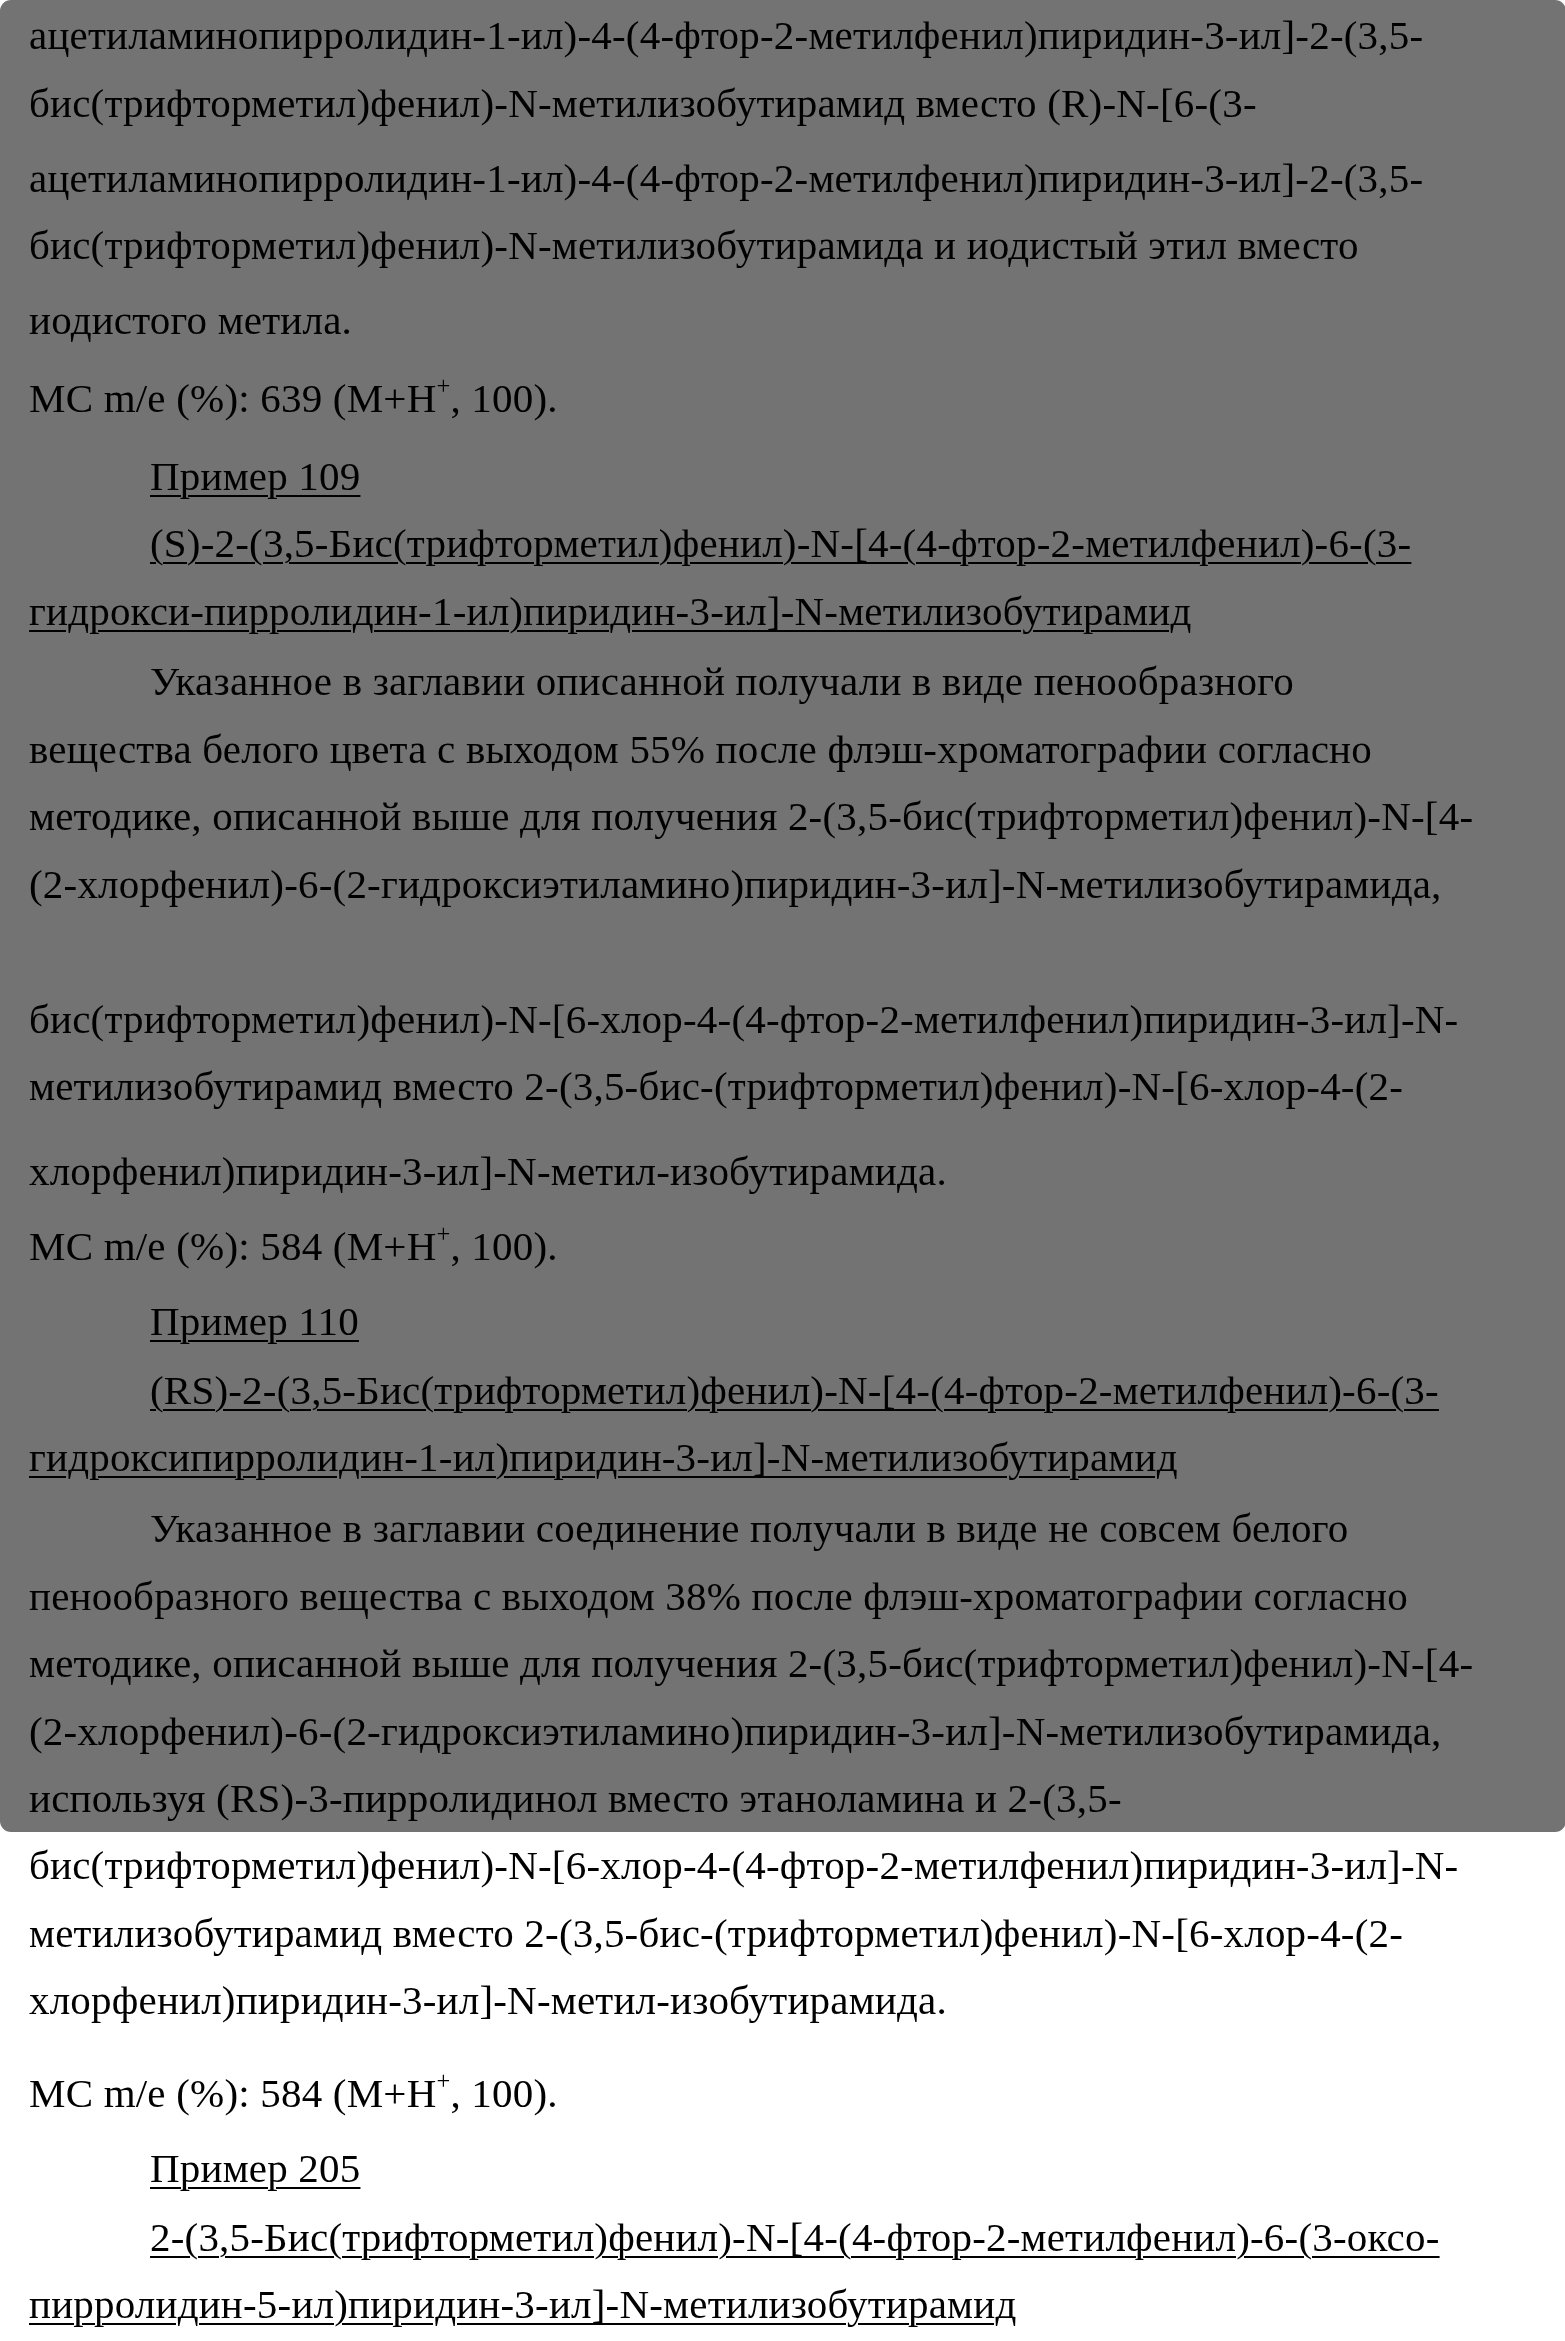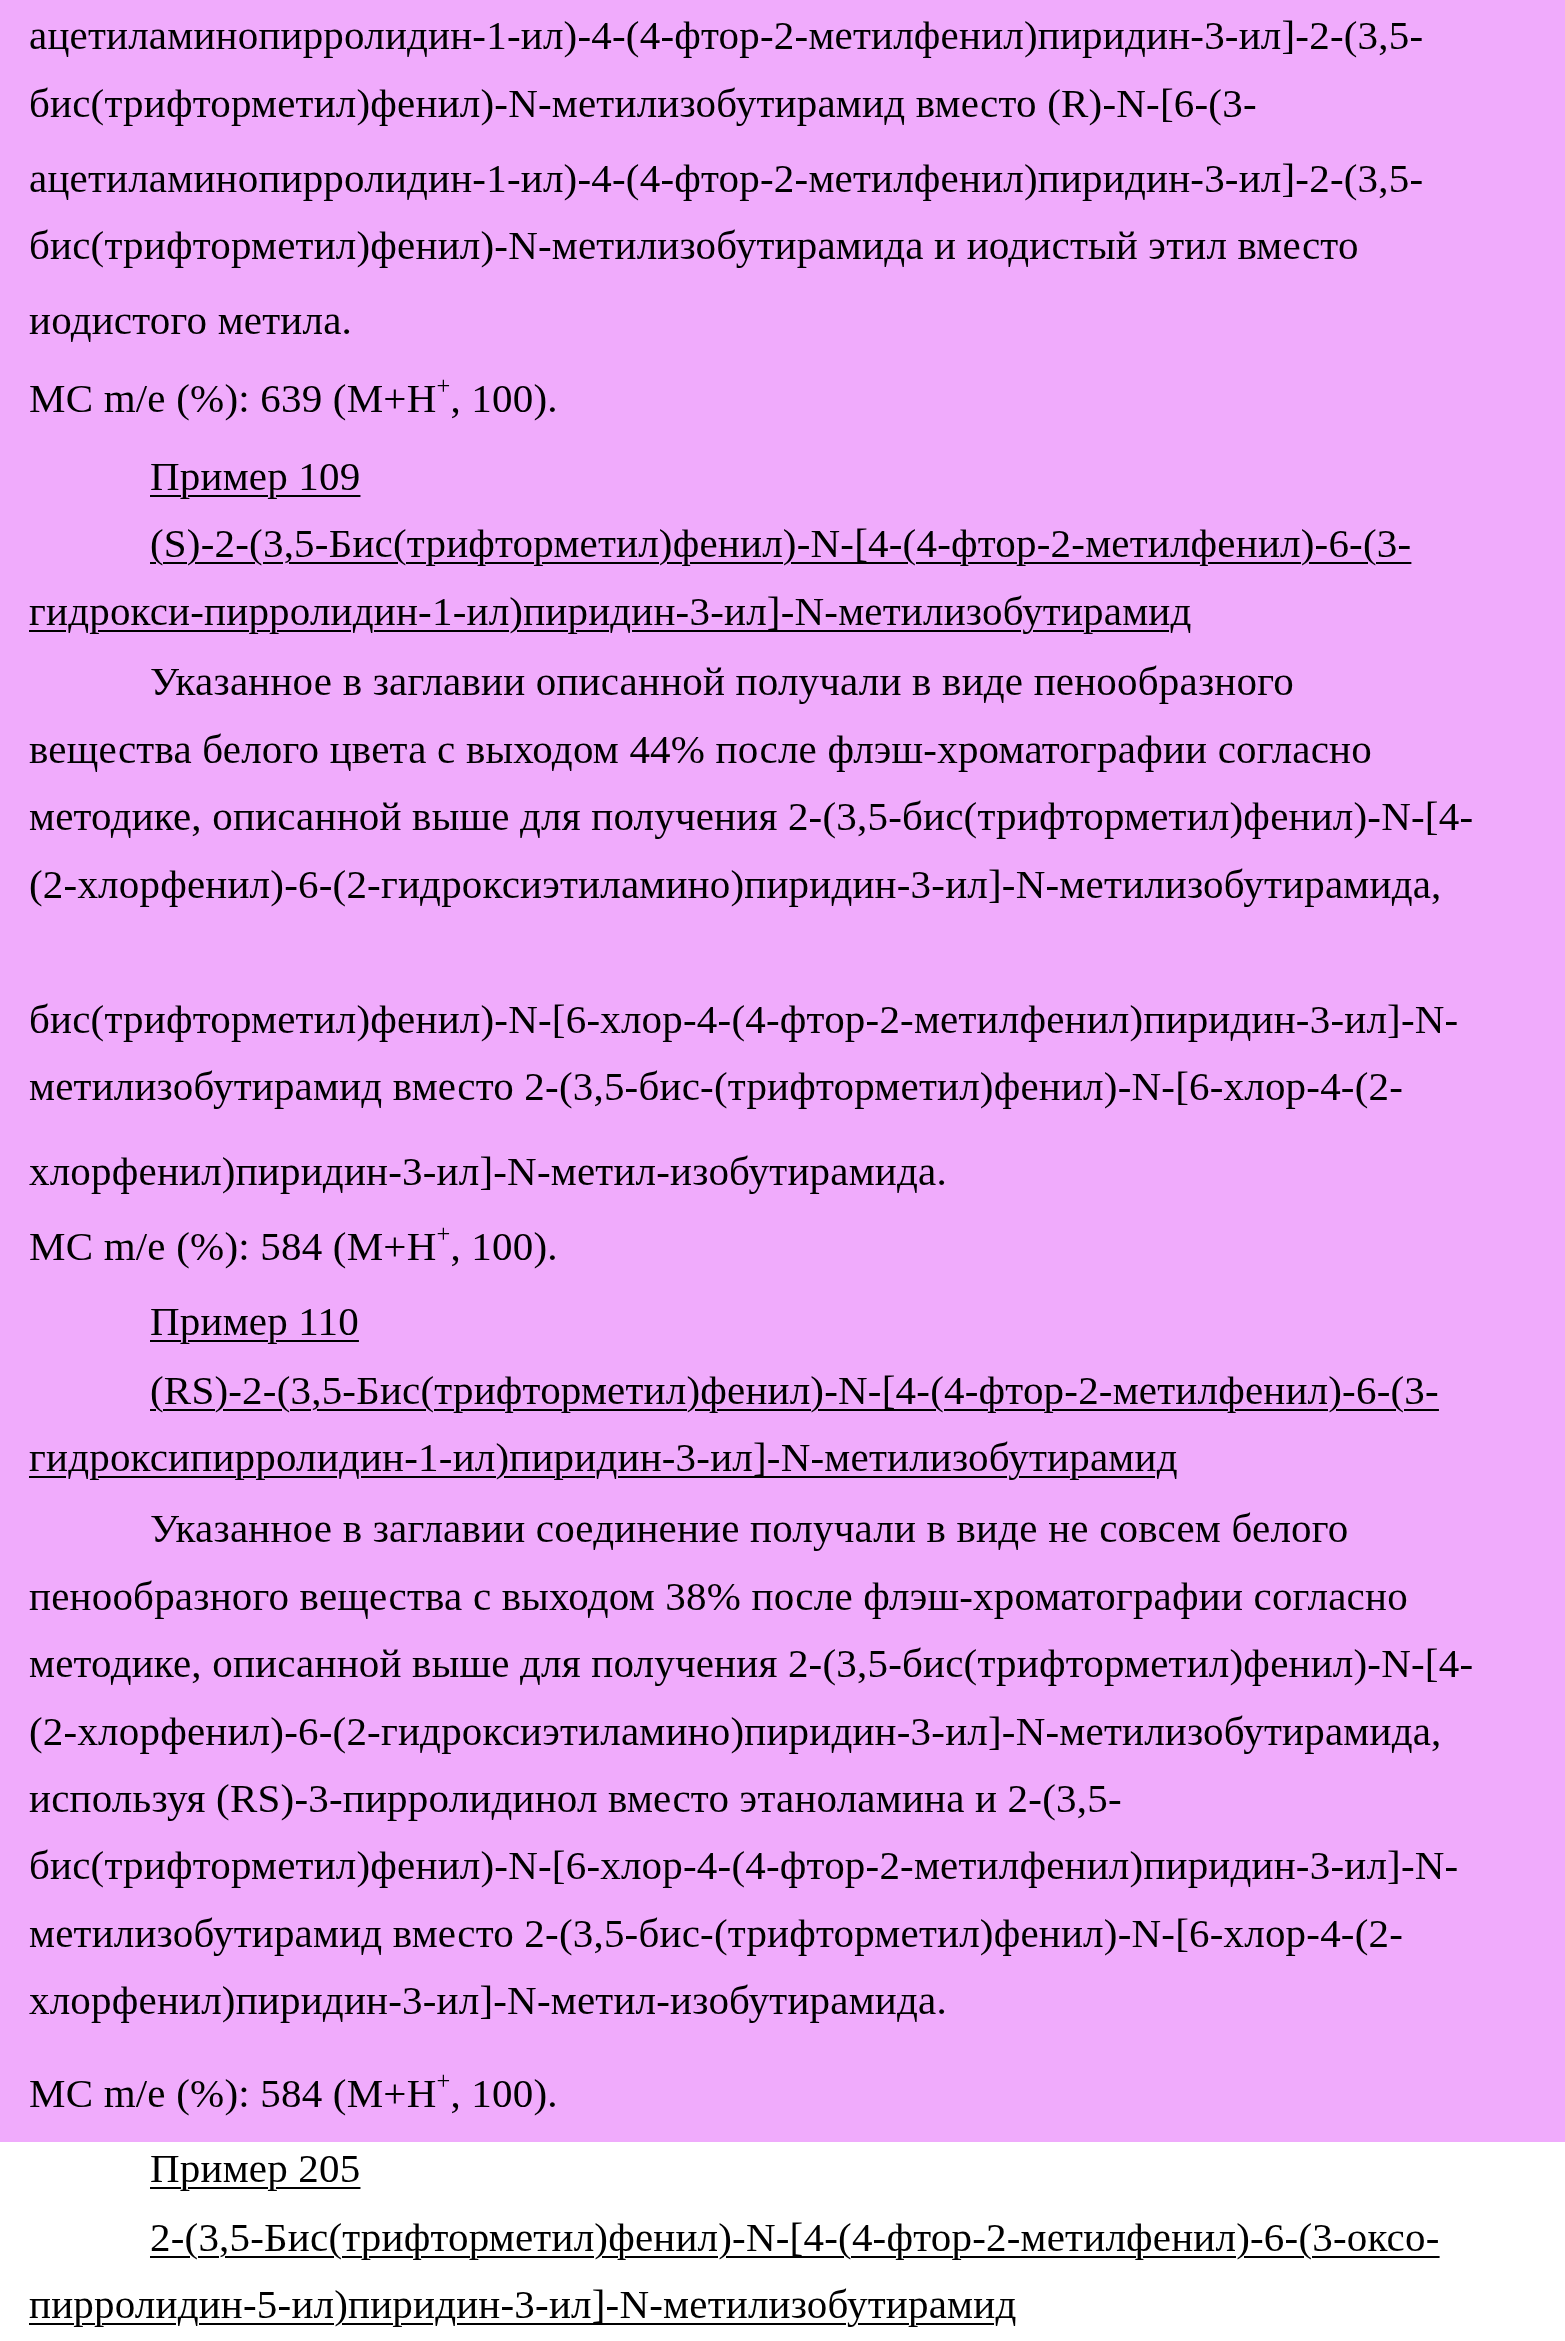--- a/index.html
+++ b/index.html
@@ -1,17 +1,17 @@
 <!DOCTYPE html>
 <html style="font-size:13px"><head>
 <meta charset="utf-8">
 <style>
   html, body { margin: 0; padding: 0; background: #ffffff; }
   body { width: 1566px; height: 2342px; position: relative; overflow: hidden; }
-  .page { position: absolute; left: 0; top: 0; width: 1566px; height: 2142px; background: #f0abfc; }
+  .page { position: absolute; left: 0; top: 0; width: 1566px; height: 1832px; background: #737373; border-radius: 11px; }
   .ln {
     position: absolute;
     left: 29px;
     white-space: nowrap;
     font-family: "Liberation Serif", "DejaVu Serif", serif;
     font-size: 41px;
     line-height: 49px;
     height: 49px;
     color: #000;
     letter-spacing: 0.2px;
@@ -29,21 +29,21 @@
   <div class="ln" style="top:79px">бис(трифторметил)фенил)-N-метилизобутирамид  вместо (R)-N-[6-(3-</div>
   <div class="ln" style="top:154px">ацетиламинопирролидин-1-ил)-4-(4-фтор-2-метилфенил)пиридин-3-ил]-2-(3,5-</div>
   <div class="ln" style="top:296px">иодистого метила.</div>
   <div class="ln" style="top:221px">бис(трифторметил)фенил)-N-метилизобутирамида и иодистый этил вместо</div>
   <div class="ln" style="top:374px"><span>МС m/e (%): 639 (M+H</span><sup>+</sup><span>, 100).</span></div>
 
   <div class="ln ind u" style="top:452px">Пример 109</div>
   <div class="ln ind u" style="top:519px">(S)-2-(3,5-Бис(трифторметил)фенил)-N-[4-(4-фтор-2-метилфенил)-6-(3-</div>
   <div class="ln u" style="top:587px">гидрокси-пирролидин-1-ил)пиридин-3-ил]-N-метилизобутирамид</div>
   <div class="ln ind" style="top:657px">Указанное в заглавии описанной получали в виде пенообразного</div>
-  <div class="ln" style="top:725px">вещества белого цвета с выходом 44% после флэш-хроматографии согласно</div>
+  <div class="ln" style="top:725px">вещества белого цвета с выходом 55% после флэш-хроматографии согласно</div>
   <div class="ln" style="top:792px">методике, описанной выше для получения 2-(3,5-бис(трифторметил)фенил)-N-[4-</div>
   <div class="ln" style="top:860px">(2-хлорфенил)-6-(2-гидроксиэтиламино)пиридин-3-ил]-N-метилизобутирамида,</div>
   <div class="ln" style="top:995px">бис(трифторметил)фенил)-N-[6-хлор-4-(4-фтор-2-метилфенил)пиридин-3-ил]-N-</div>
   <div class="ln" style="top:1062px">метилизобутирамид вместо 2-(3,5-бис-(трифторметил)фенил)-N-[6-хлор-4-(2-</div>
   <div class="ln" style="top:1147px">хлорфенил)пиридин-3-ил]-N-метил-изобутирамида.</div>
   <div class="ln" style="top:1222px"><span>МС m/e (%): 584 (M+H</span><sup>+</sup><span>, 100).</span></div>
 
   <div class="ln ind u" style="top:1297px">Пример 110</div>
   <div class="ln ind u" style="top:1366px">(RS)-2-(3,5-Бис(трифторметил)фенил)-N-[4-(4-фтор-2-метилфенил)-6-(3-</div>
   <div class="ln u" style="top:1433px">гидроксипирролидин-1-ил)пиридин-3-ил]-N-метилизобутирамид</div>

